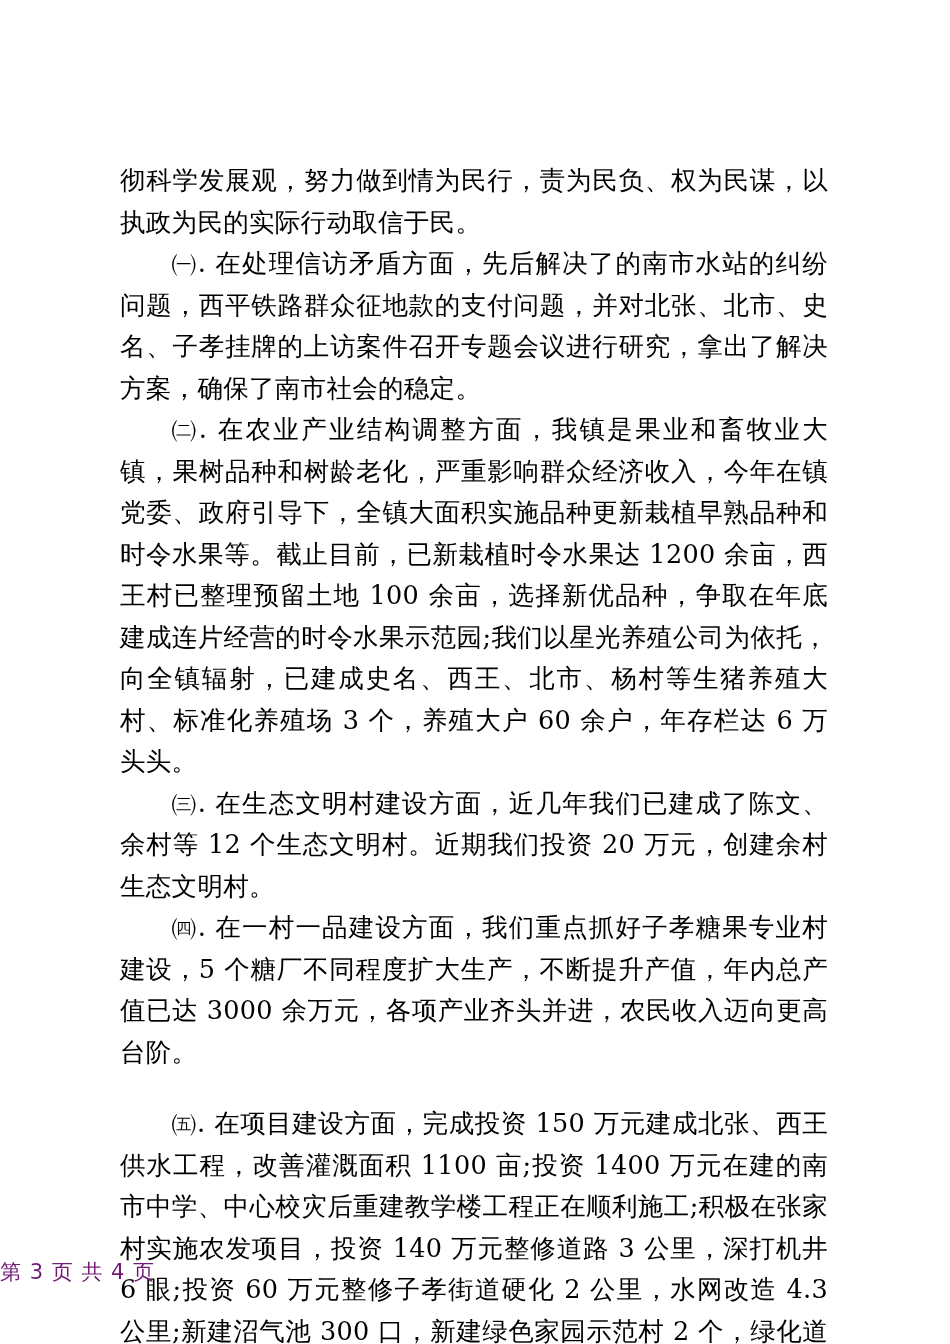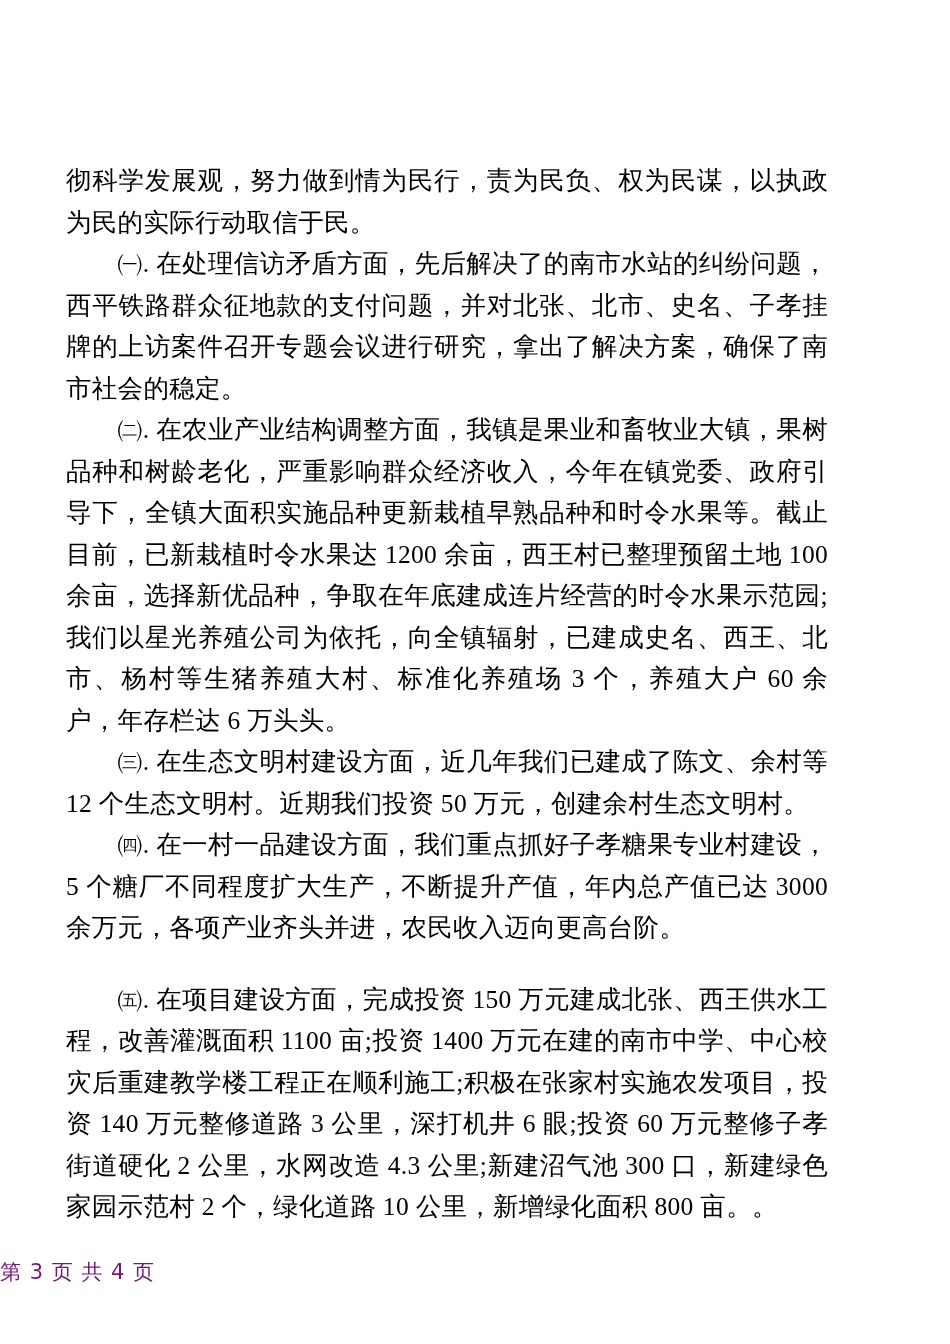--- a/index.html
+++ b/index.html
@@ -15,22 +15,21 @@
     color: #000000;
     overflow: hidden;
   }
   .page {
     position: absolute;
     left: 0;
     top: 0;
     width: 950px;
     height: 1344px;
     box-sizing: border-box;
-    padding: 160px 122px 0 66px;
-    font-family: Liberation Serif, serif;
+    padding: 160px 122px 0 120px;
   }
   .body-text {
     font-size: 25.5px;
     line-height: 41.5px;
     text-align: justify;
     text-justify: inter-ideograph;
     letter-spacing: 0.3px;
   }
   .para {
     margin: 0;
@@ -55,21 +54,21 @@
   }
 </style>
 </head>
 <body>
 
 <div class="page">
   <div class="body-text">
     <p class="para">彻科学发展观，努力做到情为民行，责为民负、权为民谋，以执政为民的实际行动取信于民。</p>
     <p class="para indent">㈠. 在处理信访矛盾方面，先后解决了的南市水站的纠纷问题，西平铁路群众征地款的支付问题，并对北张、北市、史名、子孝挂牌的上访案件召开专题会议进行研究，拿出了解决方案，确保了南市社会的稳定。</p>
     <p class="para indent">㈡. 在农业产业结构调整方面，我镇是果业和畜牧业大镇，果树品种和树龄老化，严重影响群众经济收入，今年在镇党委、政府引导下，全镇大面积实施品种更新栽植早熟品种和时令水果等。截止目前，已新栽植时令水果达 1200 余亩，西王村已整理预留土地 100 余亩，选择新优品种，争取在年底建成连片经营的时令水果示范园;我们以星光养殖公司为依托，向全镇辐射，已建成史名、西王、北市、杨村等生猪养殖大村、标准化养殖场 3 个，养殖大户 60 余户，年存栏达 6 万头头。</p>
-    <p class="para indent">㈢. 在生态文明村建设方面，近几年我们已建成了陈文、余村等 12 个生态文明村。近期我们投资 50 万元，创建余村生态文明村。</p>
+    <p class="para indent">㈢. 在生态文明村建设方面，近几年我们已建成了陈文、余村等 12 个生态文明村。近期我们投资 20 万元，创建余村生态文明村。</p>
     <p class="para indent">㈣. 在一村一品建设方面，我们重点抓好子孝糖果专业村建设，5 个糖厂不同程度扩大生产，不断提升产值，年内总产值已达 3000 余万元，各项产业齐头并进，农民收入迈向更高台阶。</p>
     <div class="spacer"></div>
     <p class="para indent">㈤. 在项目建设方面，完成投资 150 万元建成北张、西王供水工程，改善灌溉面积 1100 亩;投资 1400 万元在建的南市中学、中心校灾后重建教学楼工程正在顺利施工;积极在张家村实施农发项目，投资 140 万元整修道路 3 公里，深打机井 6 眼;投资 60 万元整修子孝街道硬化 2 公里，水网改造 4.3 公里;新建沼气池 300 口，新建绿色家园示范村 2 个，绿化道路 10 公里，新增绿化面积 800 亩。。</p>
 
   </div>
 </div>
 
 <div class="footer">第 3 页  共 4 页</div>
 
 </body></html>

